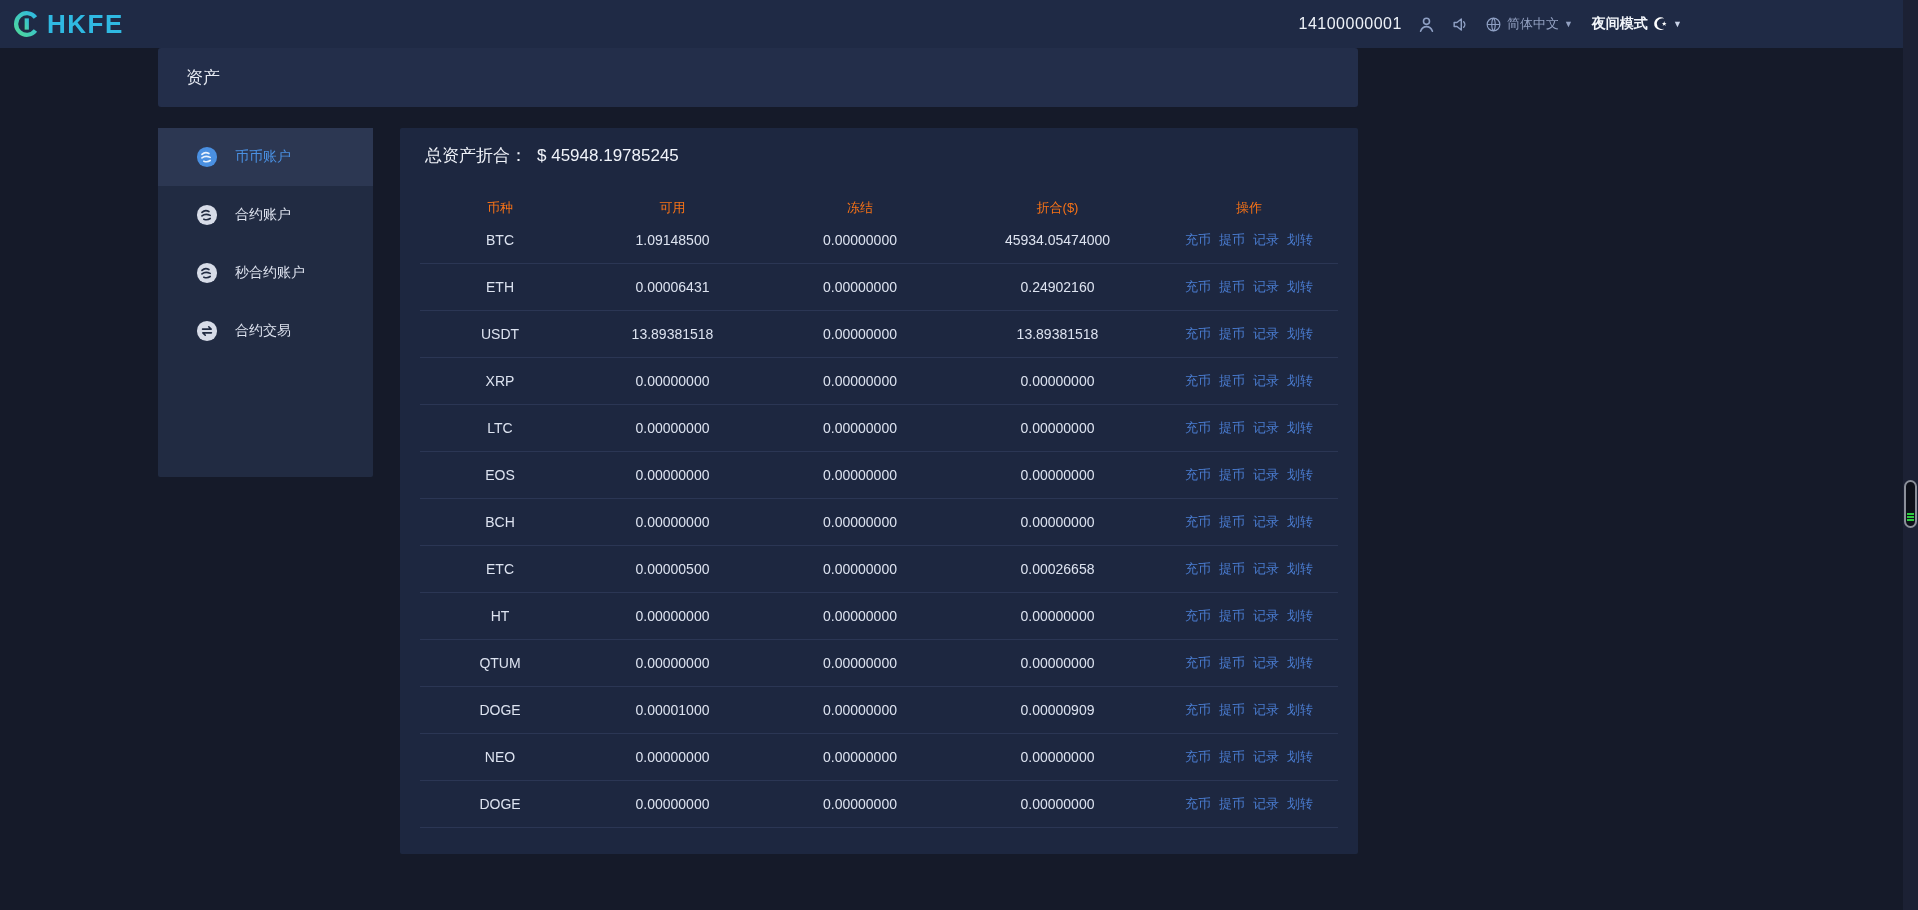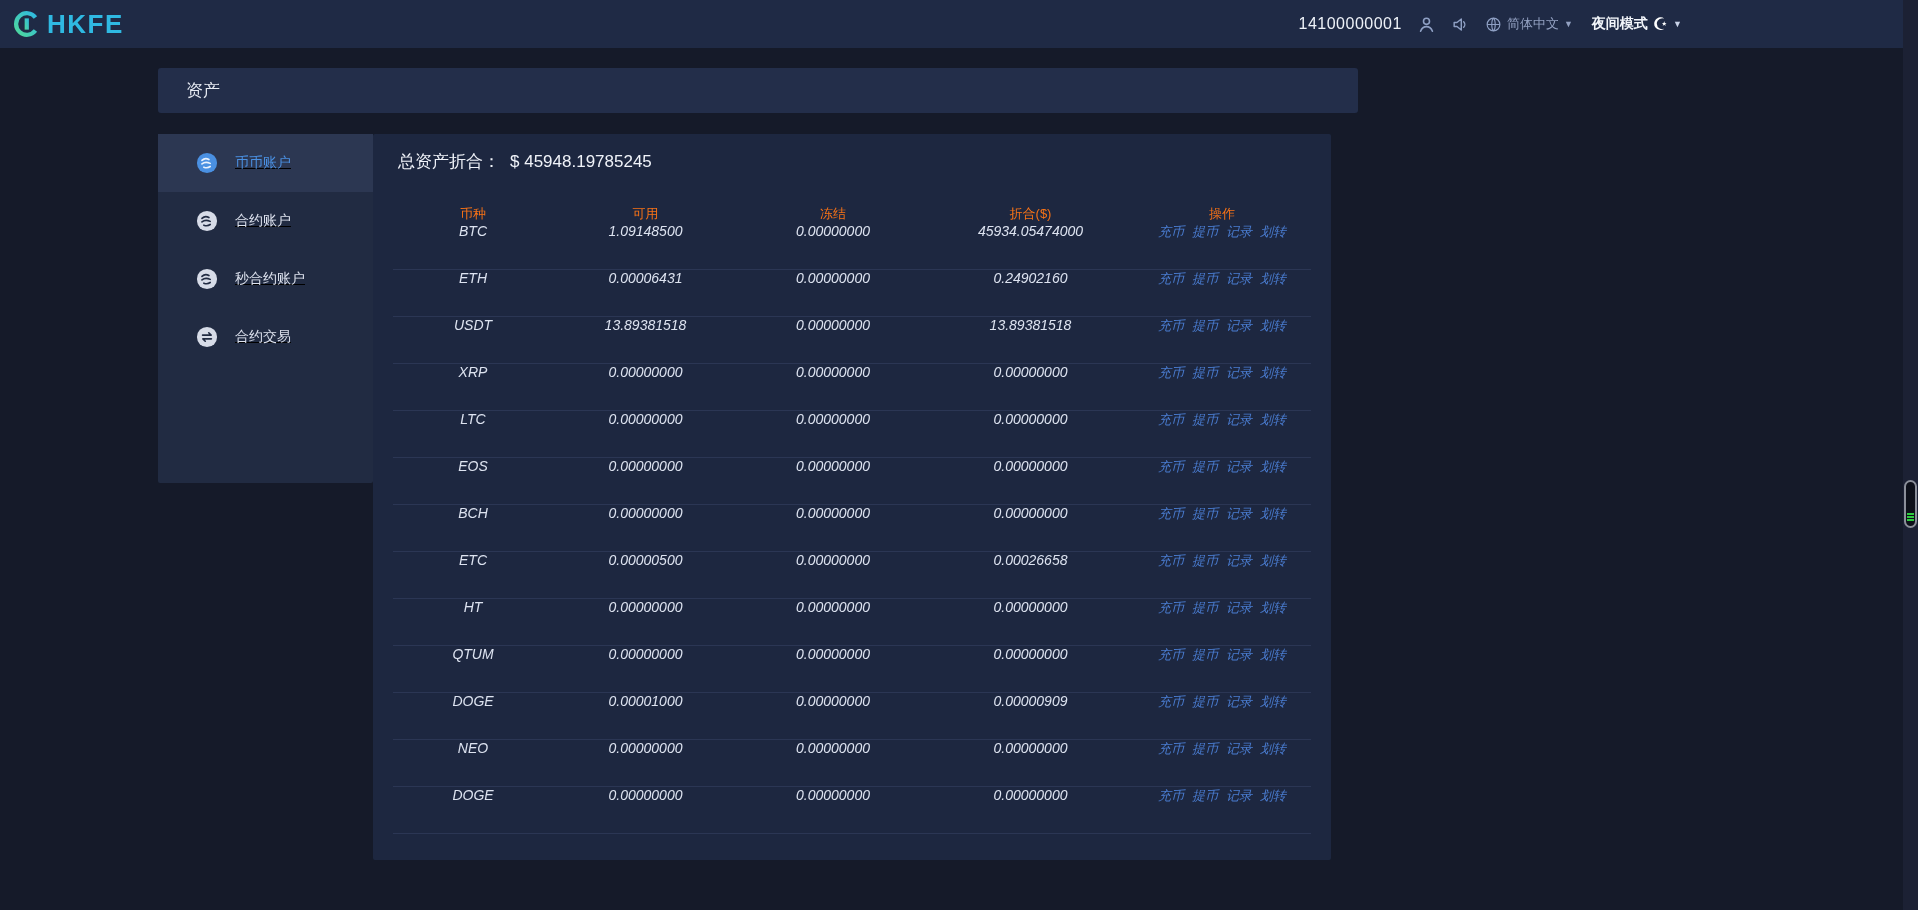--- a/index.html
+++ b/index.html
@@ -40,55 +40,55 @@
   .lang svg { width:17px; height:17px; display:block; color:#8fa0c4; }
   .caret { font-size:9px; color:#93a1c2; }
   .theme { display:flex; align-items:center; gap:5px; margin-left:4px; cursor:pointer; }
   .theme-label { color:#f2f5fa; font-size:14px; font-weight:bold; }
   .moon { font-size:17px; color:#ffffff; line-height:1; }
   .caret-light { color:#c9d3e8; }
 
   
   .page { margin-left:158px; width:1200px; }
   .title-panel {
-    margin-top:20px; height:45px; border-radius:3px;
+    height:59px; border-radius:3px;
     background: var(--panel-bg-light, #232e4a);
     display:flex; align-items:center; padding-left:28px;
   }
   .title { color:#e6eaf2; font-size:17px; }
 
   .content { display:flex; align-items:flex-start; margin-top:21px; }
 
   
   .sidebar { width:215px; height:349px; background: var(--sidebar-bg, #212b42); border-radius:2px; }
-  .side-item { height:58px; display:flex; align-items:center; padding-left:38px; cursor:pointer;text-decoration:underline; }
+  .side-item { height:58px; display:flex; align-items:center; padding-left:38px; cursor:pointer; }
   .side-item.active { background: var(--active-item-bg, #2c3752); }
   .side-icon { width:22px; height:22px; margin-right:17px; color:#d7dce8; }
   .side-icon svg { width:22px; height:22px; display:none; }
   .side-icon svg.shown { display:block; }
   .icon-stroke { stroke:#212b42; fill:none; stroke-width:1.8; stroke-linecap:round; stroke-linejoin:round; }
   .side-item.active .side-icon { color: var(--accent-blue, #4a90e2); }
   .side-item.active .icon-stroke { stroke:#e8f1fd; }
   .side-label { font-size:14px; color:#dde2ee; }
   .side-item.active .side-label { color: var(--accent-blue, #4a90e2); }
 
   
   .main {
-    width:958px; min-height:696px;
+    margin-left:27px; width:958px; min-height:696px;
     background: var(--panel-bg, #1d2740); border-radius:2px;
     padding:16px 20px 26px 20px;
   }
   .total-line { padding-left:5px; display:flex; align-items:baseline; gap:10px;
     color:#f0f3f9; font-size:17px; }
   .table { margin-top:12px; }
   .t-head { display:flex; height:38px; align-items:flex-end; color:#f97316; font-size:13px; }
   .t-row {
-    display:flex; height:47px; 
+    display:flex; height:47px; align-items:center;
     border-bottom:1px solid rgba(110,130,180,0.18);
-    color:#dde3f0; font-size:14px;font-style:italic;
+    color:#dde3f0; font-size:14px;
   }
   .cell { text-align:center; }
   .col-coin   { width:160px; }
   .col-avail  { width:185px; }
   .col-frozen { width:190px; }
   .col-conv   { width:205px; }
   .col-action { width:178px; }
   .actions { display:flex; gap:8px; justify-content:center; }
   .action-link { color: var(--link-blue, #4a7cd0); font-size:13px; cursor:pointer; white-space:nowrap; }
 

